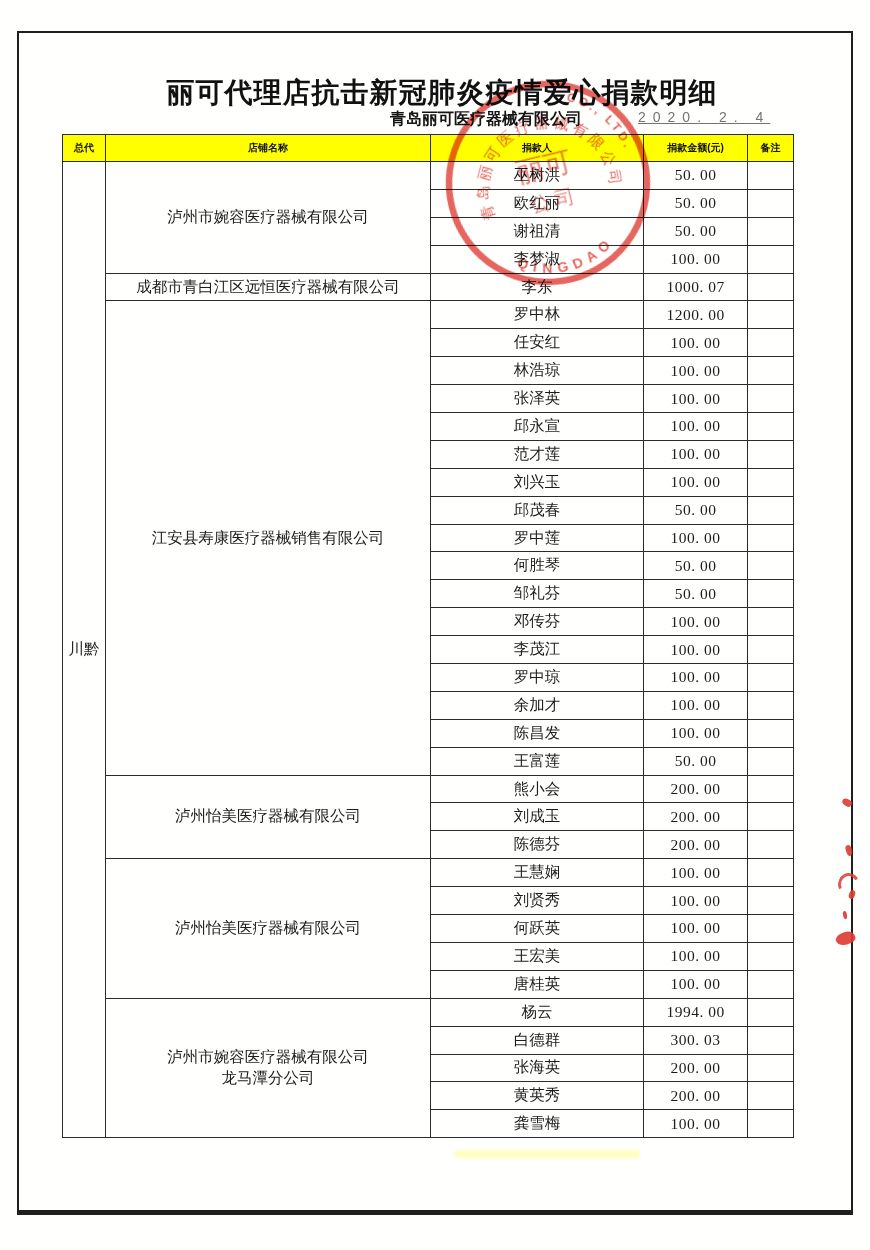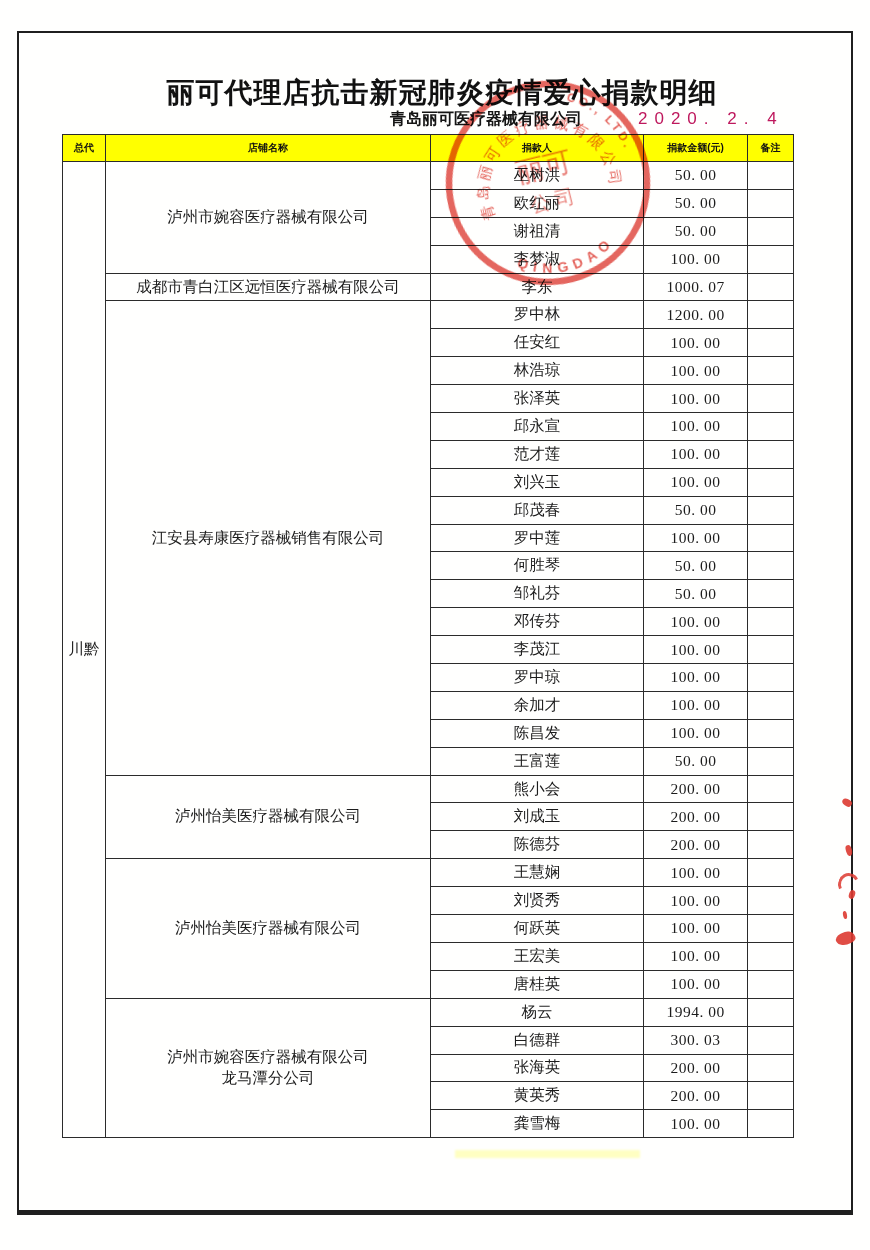--- a/index.html
+++ b/index.html
@@ -24,21 +24,21 @@
     font-weight:bold;font-size:28px;letter-spacing:1px;color:#111;
   }
   .subtitle{
     position:absolute;left:390px;top:109px;
     font-family:"Liberation Sans","DejaVu Sans",sans-serif;
     font-weight:bold;font-size:16px;color:#151515;
   }
   .date{
     position:absolute;left:638px;top:109px;
     font-family:"Liberation Sans","DejaVu Sans",sans-serif;
-    font-size:17px;letter-spacing:7px;color:#be185d;
+    font-size:14px;letter-spacing:7px;color:#737373;text-decoration:underline;
   }
   table.donations{
     position:absolute;left:62px;top:134px;width:731px;
     border-collapse:collapse;table-layout:fixed;
   }
   table.donations th, table.donations td{
     border:1.6px solid #2b2b2b;
     text-align:center;vertical-align:middle;
     padding:0;overflow:hidden;
   }

